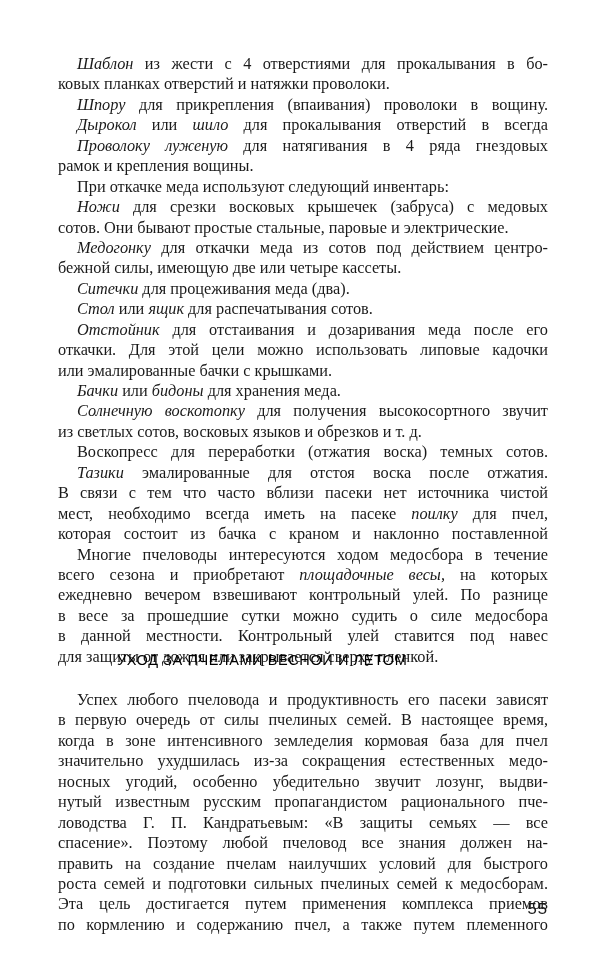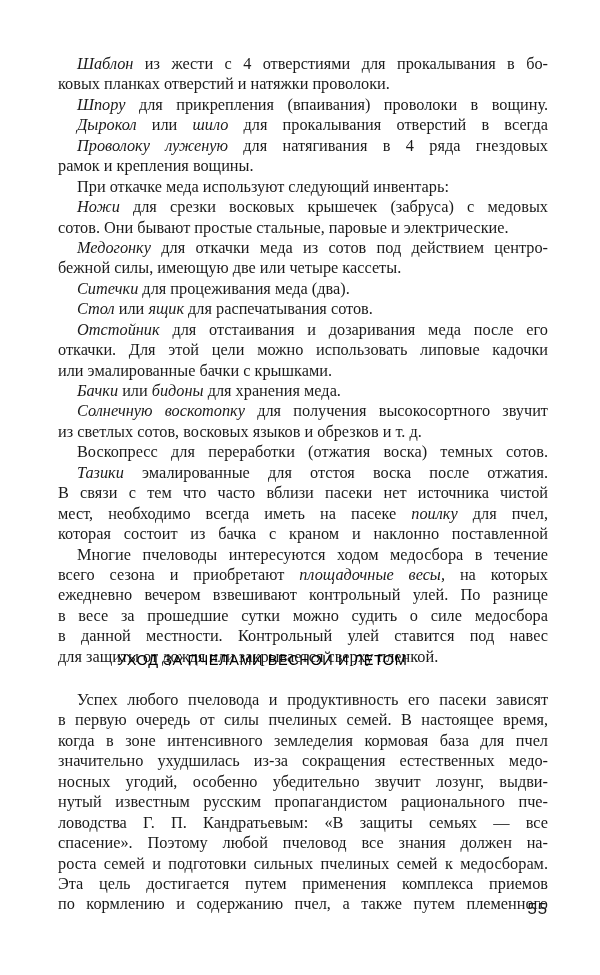--- a/index.html
+++ b/index.html
@@ -54,18 +54,19 @@
   <div class="heading">УХОД ЗА ПЧЕЛАМИ ВЕСНОЙ И ЛЕТОМ</div>
   <div class="sec2" id="sec2">
       <span class="line indent"><span>Успех любого пчеловода и продуктивность его пасеки зависят</span></span>
       <span class="line"><span>в первую очередь от силы пчелиных семей. В настоящее время,</span></span>
       <span class="line"><span>когда в зоне интенсивного земледелия кормовая база для пчел</span></span>
       <span class="line"><span>значительно ухудшилась из-за сокращения естественных медо-</span></span>
       <span class="line"><span>носных угодий, особенно убедительно звучит лозунг, выдви-</span></span>
       <span class="line"><span>нутый известным русским пропагандистом рационального пче-</span></span>
       <span class="line"><span>ловодства Г. П. Кандратьевым: «В защиты семьях — все</span></span>
       <span class="line"><span>спасение». Поэтому любой пчеловод все знания должен на-</span></span>
+      <span class="line"><span>править на создание пчелам наилучших условий для быстрого</span></span>
       <span class="line"><span>роста семей и подготовки сильных пчелиных семей к медосборам.</span></span>
       <span class="line"><span>Эта цель достигается путем применения комплекса приемов</span></span>
       <span class="line"><span>по кормлению и содержанию пчел, а также путем племенного</span></span>
     </div>
 </div>
 <div class="pagenum">55</div>
 
 </body></html>

